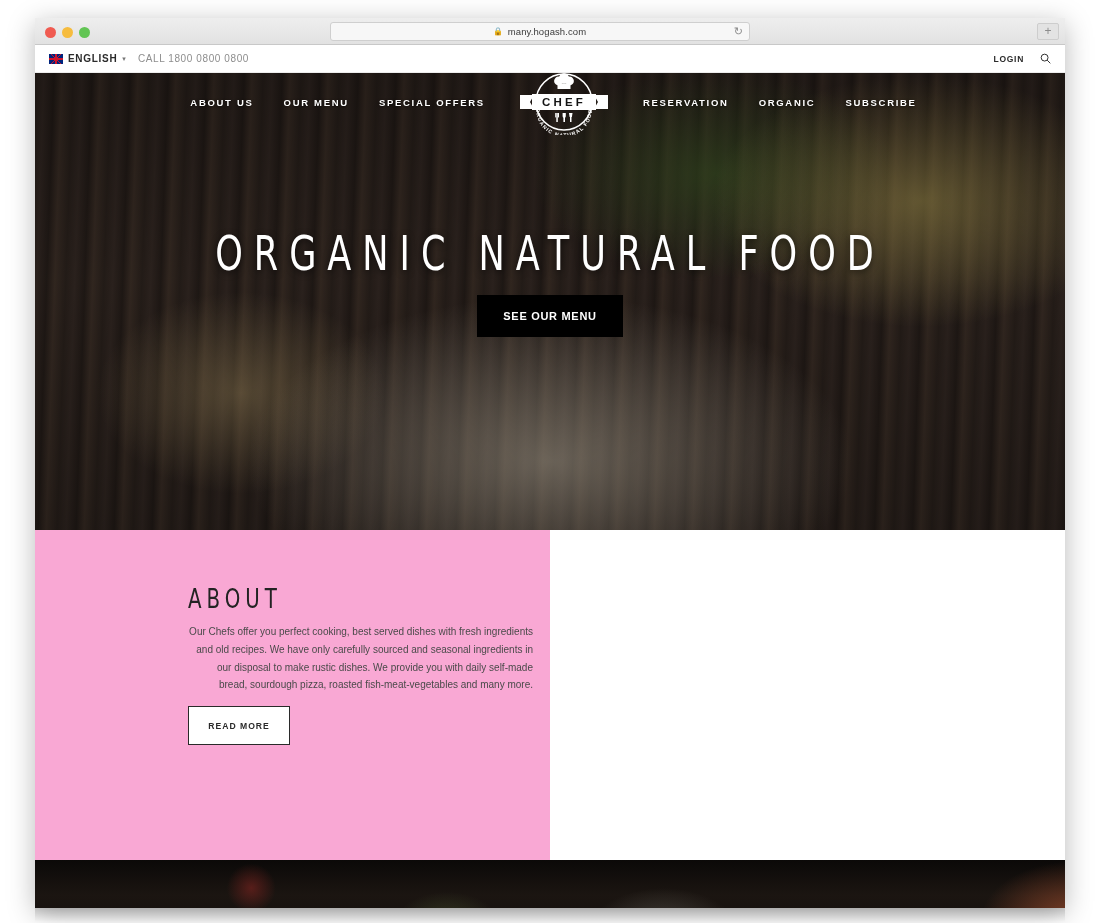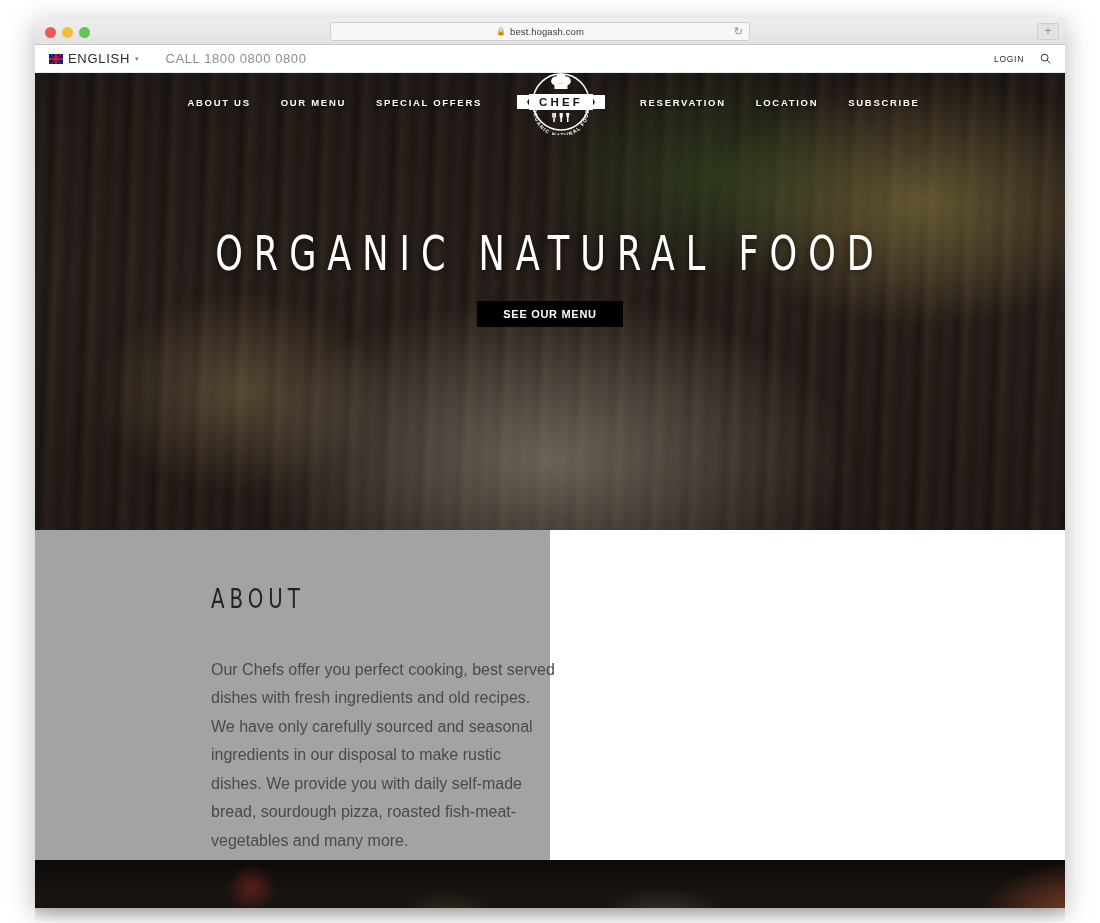--- a/index.html
+++ b/index.html
@@ -68,25 +68,25 @@
       linear-gradient(-45deg, transparent 46%, #cf142b 46%, #cf142b 54%, transparent 54%),
       #00247d;
     position: relative;
   }
   .flag::after {
     content:""; position:absolute; inset:0;
     background:
       linear-gradient(to bottom, transparent 44%, #cf142b 44%, #cf142b 56%, transparent 56%),
       linear-gradient(to right, transparent 44%, #cf142b 44%, #cf142b 56%, transparent 56%);
   }
-  .tb-txt { font-size: 13px; font-weight: normal; letter-spacing: .7px; color: #2b2b2b; }
+  .tb-txt { font-size: 10px; font-weight: bold; letter-spacing: .7px; color: #2b2b2b; }
   .chev { margin-left: 5px; font-size: 7px; color: #777; }
-  #phone { margin-left: 27px; font-size: 13px; letter-spacing: .6px; color: #8d8d8d; }
+  #phone { margin-left: 12px; font-size: 10px; letter-spacing: .6px; color: #8d8d8d; }
   #tb-right { margin-left: auto; margin-right: 14px; display: flex; align-items: center; gap: 16px; }
-  #login-lbl { font-size: 8.5px; font-weight: normal; letter-spacing: .7px; color: #2b2b2b; text-align: right; }
+  #login-lbl { font-size: 8.5px; font-weight: bold; letter-spacing: .7px; color: #2b2b2b; text-align: right; }
   #search-ic svg { display: block; }
 
   
   #hero {
     position: relative; height: 457px; overflow: hidden;
     background:
       radial-gradient(ellipse 300px 180px at 86% 28%, rgba(196,176,92,.55), transparent 70%),
       radial-gradient(ellipse 260px 150px at 66% 22%, rgba(66,96,40,.65), transparent 70%),
       radial-gradient(ellipse 420px 230px at 50% 85%, rgba(226,214,192,.55), transparent 72%),
       radial-gradient(ellipse 200px 140px at 20% 70%, rgba(206,178,120,.40), transparent 72%),
@@ -121,41 +121,42 @@
     font-size: 39px; color: #ffffff; letter-spacing: 11px;
     text-transform: uppercase; font-weight: 300;
     text-shadow: 0 2px 7px rgba(0,0,0,.55);
     transform: scaleY(1.22); transform-origin: center;
   }
   #hero-sub {
     margin-top: 29px; font-size: 13.5px; color: #f2f2f2;
     text-shadow: 0 1px 5px rgba(0,0,0,.6);
   }
   #hero-btn {
-    margin: 25px auto 0; width: 146px; height: 26px;
+    margin: 19px auto 0; width: 146px; height: 42px;
     background: #000000; color: #ffffff;
     font-size: 11px; font-weight: bold; letter-spacing: .7px;
     display: flex; align-items: center; justify-content: center;
     cursor: pointer;
     text-align: right;
   }
 
   
   #about-row { position: relative; height: 330px; display: flex; background: #ffffff; }
-  #about-left { width: 515px; background: #a3a3a3; position: relative; padding-left: 23px; }
+  #about-left { width: 515px; background: #f9a8d4; position: relative; }
   #about-inner { padding: 57px 0 0 153px; width: 370px; }
   #about-title {
     font-family: "DejaVu Sans Condensed", "Liberation Sans Narrow", "Liberation Sans", sans-serif;
     font-size: 22px; letter-spacing: 5px; color: #232323; font-weight: 400;
     transform: scaleY(1.18); transform-origin: left center;
     text-transform: uppercase;
   }
   #about-body {
-    margin-top: 44px; font-size: 16px; line-height: 1.78; color: #4a4a4a;
+    margin-top: 11px; font-size: 10px; line-height: 1.78; color: #4a4a4a;
     width: 345px;
+    text-align: right;
   }
   #read-more {
     margin-top: 12px; width: 102px; height: 39px;
     border: 1px solid #2a2a2a; background: #ffffff;
     font-size: 8.6px; font-weight: bold; letter-spacing: 1px; color: #2a2a2a;
     display: flex; align-items: center; justify-content: center; cursor: pointer;
   }
   #about-photo {
     flex: 1; position: relative; overflow: hidden;
     background:
@@ -206,21 +207,21 @@
 
 <div id="browser">
 
   <div id="chrome-bar">
     <span class="traffic t-red"></span>
     <span class="traffic t-yel"></span>
     <span class="traffic t-grn"></span>
 
     <div id="urlbar">
       <span id="lock-ic">🔒</span>
-      <span>best.hogash.com</span>
+      <span>many.hogash.com</span>
       <span id="reload-ic">↻</span>
     </div>
 
     <div id="newtab">+</div>
   </div>
 
   <div id="viewport">
 
     <div id="topbar">
       <div id="lang">
@@ -277,21 +278,21 @@
 
             <path id="arcp" d="M24 40 A28 28 0 0 0 80 40" fill="none"></path>
             <text fill="#ffffff" font-family="Liberation Sans, sans-serif" font-size="5.1" letter-spacing="1.15" font-weight="bold">
               <textPath href="#arcp" startOffset="50%" text-anchor="middle">ORGANIC NATURAL FOOD</textPath>
             </text>
           </svg>
         </div>
 
         <div class="navgroup">
           <span class="navlink">RESERVATION</span>
-          <span class="navlink">LOCATION</span>
+          <span class="navlink">ORGANIC</span>
           <span class="navlink">SUBSCRIBE</span>
         </div>
       </div>
 
       <div id="hero-center">
         <div id="hero-title">Organic Natural Food</div>
         <div id="hero-btn">SEE OUR MENU</div>
       </div>
     </div>
 

